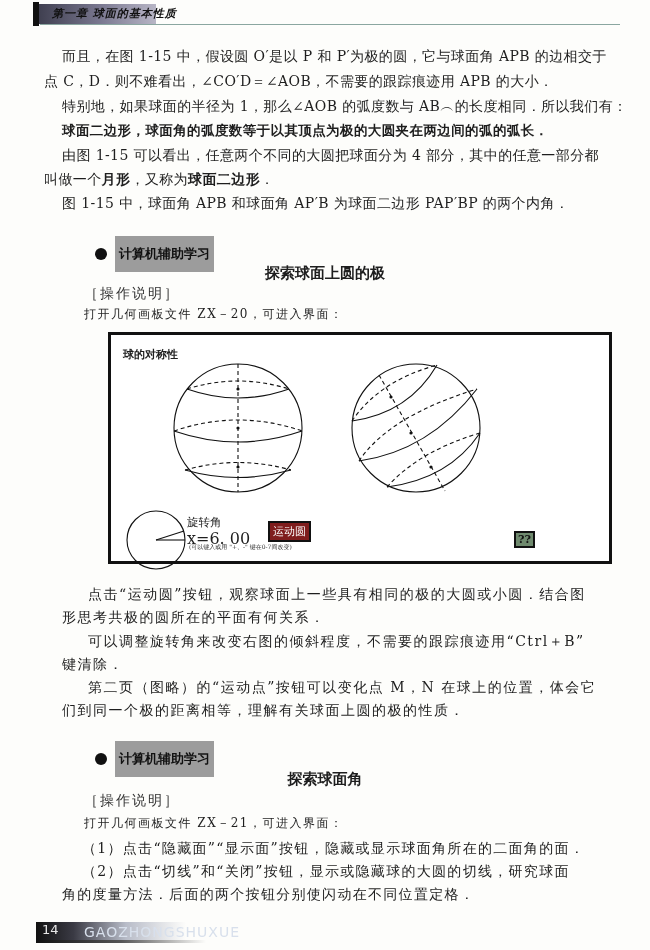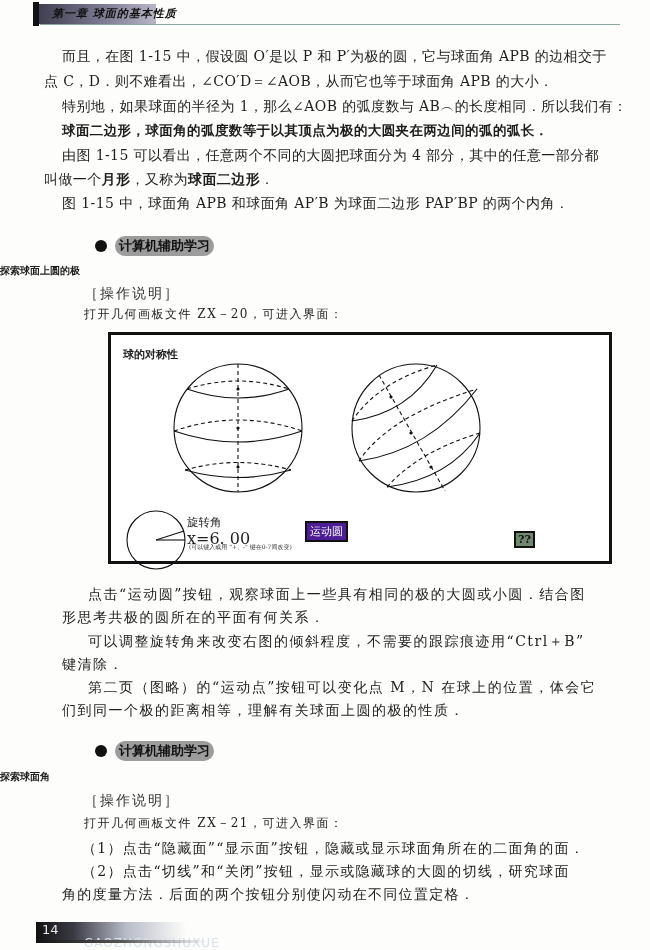--- a/index.html
+++ b/index.html
@@ -13,61 +13,61 @@
     font-size: 11px; font-weight: bold; font-style: italic; color: #111; letter-spacing: 1px; }
   .header-rule { position: absolute; left: 40px; top: 24px; width: 580px; height: 1px; background: #8aa6a0; }
 
   .p { position: absolute; left: 62px; font-size: 14px; line-height: 20px; white-space: nowrap; letter-spacing: 0.4px; }
   .p.cont { left: 44px; }
   .p.bold { font-family: "DejaVu Sans", sans-serif; font-weight: bold; font-size: 13.5px; }
   .b { font-family: "DejaVu Sans", sans-serif; font-weight: bold; margin-top: 20px; }
 
   .section-head { position: absolute; left: 95px; display: flex; align-items: center; }
   .bullet { width: 12px; height: 12px; border-radius: 50%; background: #111; margin-right: 8px; }
-  .section-label { background: #9c9c9c; padding: 1px 4px; font-family: "DejaVu Sans", sans-serif;
-    font-weight: bold; font-size: 13px; color: #111; border-radius: 10px; }
-  .sub-title { position: absolute; left: 0; width: 650px; text-align: left;
-    font-family: "DejaVu Sans", sans-serif; font-weight: bold; font-size: 10px; }
+  .section-label { background: #9c9c9c; padding: 9px 4px; font-family: "DejaVu Sans", sans-serif;
+    font-weight: bold; font-size: 13px; color: #111; }
+  .sub-title { position: absolute; left: 0; width: 650px; text-align: center;
+    font-family: "DejaVu Sans", sans-serif; font-weight: bold; font-size: 15px; }
   .ops-label { position: absolute; left: 84px; font-size: 14px; letter-spacing: 2px; color: #333; }
   .ops-line { position: absolute; left: 84px; font-size: 12px; letter-spacing: 1.5px; }
 
   .panel { position: absolute; left: 108px; top: 332px; width: 504px; height: 232px;
     border: 3px solid #111; background: #fff; }
   .panel-title { position: absolute; left: 12px; top: 12px; font-family: "DejaVu Sans", sans-serif;
     font-weight: bold; font-size: 11px; }
   .sphere { position: absolute; }
   .angle-dial { position: absolute; left: 14px; top: 174px; }
   .angle-label { position: absolute; left: 76px; top: 180px; font-size: 11.5px; }
   .angle-value { position: absolute; left: 76px; top: 194px; font-size: 16px; }
   .angle-hint { position: absolute; left: 78px; top: 208px; font-size: 6px; color: #333; white-space: nowrap; }
-  .move-btn { position: absolute; left: 157px; top: 186px; background: #4c1d95; border: 2px solid #111;
-    color: #fff; font-size: 11px; padding: 1px 3px; font-family: "DejaVu Sans", sans-serif; margin-left: 37px; }
+  .move-btn { position: absolute; left: 157px; top: 186px; background: #7f1d1d; border: 2px solid #111;
+    color: #fff; font-size: 11px; padding: 1px 3px; font-family: "DejaVu Sans", sans-serif; }
   .tips { position: absolute; left: 218px; top: 176px; font-size: 10.5px; line-height: 13px; white-space: nowrap; }
   .help-btn { position: absolute; left: 403px; top: 196px; width: 21px; height: 17px; background: #6f8a6e;
     border: 2px solid #111; color: #111; font-size: 11px; font-weight: bold; text-align: center; line-height: 13px; }
 
   .footer-bar { position: absolute; left: 36px; top: 922px; width: 150px; height: 18px;
     background: linear-gradient(90deg, #111 0%, #3a3a44 25%, #b8bcc8 60%, rgba(255,255,255,0) 100%); }
   .footer-page { position: absolute; left: 42px; top: 922px; font-family: "DejaVu Sans", sans-serif;
     font-size: 13px; font-weight: normal; color: #e8e8e8; }
   .footer-watermark { position: absolute; left: 84px; top: 924px; font-family: "DejaVu Sans", sans-serif;
-    font-size: 12px; color: #d8e0ec; letter-spacing: 1px; margin-top: 12px; }
+    font-size: 14px; color: #d8e0ec; letter-spacing: 1px; }
   .footer-rule { position: absolute; left: 36px; top: 940px; width: 170px; height: 3px;
     background: linear-gradient(90deg, #111 0%, #555 50%, rgba(255,255,255,0) 100%); }
 </style>
 </head>
 <body>
 
 <div class="header-bar"></div>
 <div class="header-edge"></div>
 <div class="header-text">第一章  球面的基本性质</div>
 <div class="header-rule"></div>
 
 <div class="p" style="top:46px">而且，在图 1-15 中，假设圆 O′是以 P 和 P′为极的圆，它与球面角 APB 的边相交于</div>
-<div class="p cont" style="top:71px">点 C，D．则不难看出，∠CO′D＝∠AOB，从而它也等于球面角 APB 的大小．</div>
+<div class="p cont" style="top:71px">点 C，D．则不难看出，∠CO′D＝∠AOB，不需要的跟踪痕迹用 APB 的大小．</div>
 <div class="p" style="top:96px">特别地，如果球面的半径为 1，那么∠AOB 的弧度数与 AB︵的长度相同．所以我们有：</div>
 <div class="p bold" style="top:120px; left:62px">球面二边形，球面角的弧度数等于以其顶点为极的大圆夹在两边间的弧的弧长．</div>
 <div class="p" style="top:145px">由图 1-15 可以看出，任意两个不同的大圆把球面分为 4 部分，其中的任意一部分都</div>
 <div class="p cont" style="top:169px">
   <span>叫做一个</span><span class="b">月形</span><span>，又称为</span><span class="b">球面二边形</span><span>．</span>
 </div>
 <div class="p" style="top:193px">图 1-15 中，球面角 APB 和球面角 AP′B 为球面二边形 PAP′BP 的两个内角．</div>
 
 <div class="section-head" style="top:236px">
   <span class="bullet"></span>

